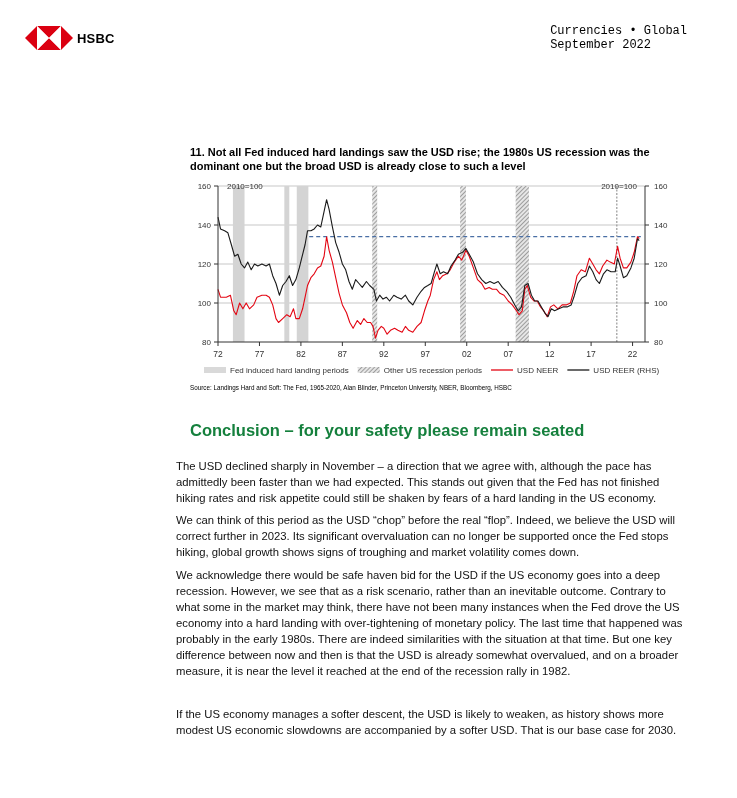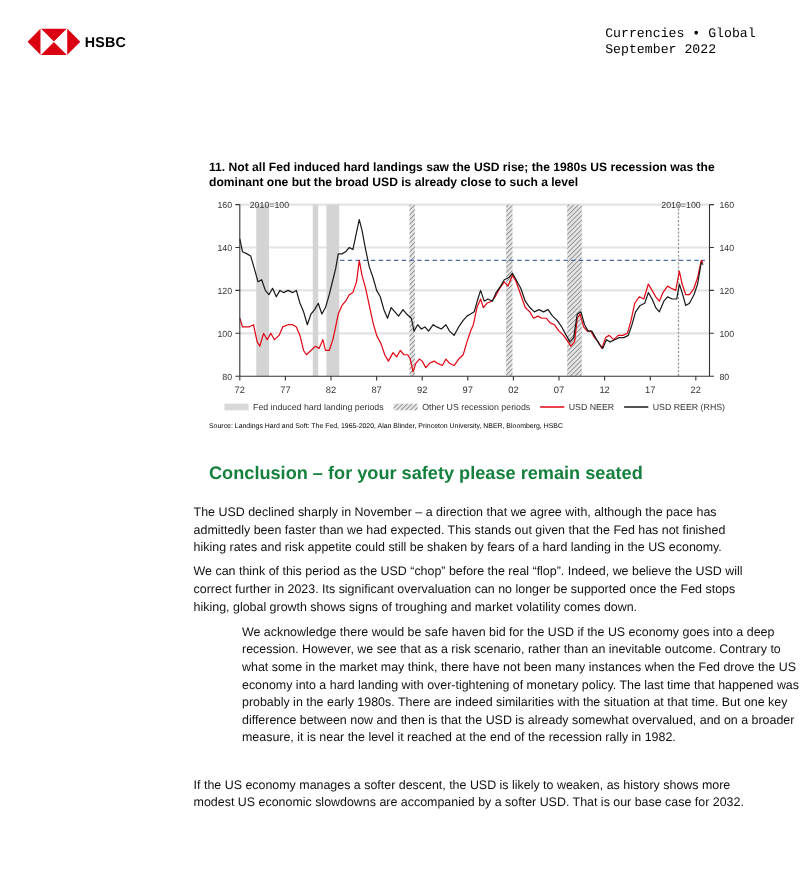--- a/index.html
+++ b/index.html
@@ -6,21 +6,21 @@
   body{width:737px;height:798px;position:relative;font-family:"Liberation Sans",sans-serif;color:#000;overflow:hidden;}
   .logo{position:absolute;left:25px;top:26px;display:flex;align-items:center;}
   .logo svg{display:block;}
   .logo-text{font-weight:bold;font-size:13px;margin-left:4px;letter-spacing:0.2px;text-align:right;}
   .hdr-right{position:absolute;right:50px;top:24px;text-align:left;font-size:12px;line-height:14px;font-family:Liberation Mono, monospace;}
   .chart-title{position:absolute;left:190px;top:146px;width:500px;font-weight:bold;font-size:11px;line-height:13.5px;}
   #chart{position:absolute;left:180px;top:175px;}
   .source{position:absolute;left:190px;top:384px;font-size:6.3px;color:#000;}
   .section-title{position:absolute;left:190px;top:421px;font-size:16.5px;font-weight:bold;color:#15803d;}
   .para{position:absolute;left:176px;width:510px;font-size:11.3px;line-height:16px;color:#111;margin:0;}
-  #p0{top:458px;} #p1{top:512px;} #p2{top:567px;margin-left:44px;} #p3{top:706px;}
+  #p0{top:458px;} #p1{top:512px;} #p2{top:567px;} #p3{top:706px;}
 </style>
 </head>
 <body>
 
 <div class="logo">
   <svg width="48" height="24" viewBox="0 0 48 24">
     <polygon points="12,0 36,0 24,12" fill="#fff" stroke="none"></polygon>
     <polygon points="12,0 12,24 0,12" fill="#db0011"></polygon>
     <polygon points="36,0 36,24 48,12" fill="#db0011"></polygon>
     <polygon points="12,0 36,0 24,12" fill="#db0011"></polygon>
@@ -130,13 +130,13 @@
     </g>
 </svg>
 
 <div class="source">Source: Landings Hard and Soft: The Fed, 1965-2020, Alan Blinder, Princeton University, NBER, Bloomberg, HSBC</div>
 
 <div class="section-title">Conclusion – for your safety please remain seated</div>
 
 <p class="para" id="p0">The USD declined sharply in November – a direction that we agree with, although the pace has admittedly been faster than we had expected. This stands out given that the Fed has not finished hiking rates and risk appetite could still be shaken by fears of a hard landing in the US economy.</p>
 <p class="para" id="p1">We can think of this period as the USD “chop” before the real “flop”. Indeed, we believe the USD will correct further in 2023. Its significant overvaluation can no longer be supported once the Fed stops hiking, global growth shows signs of troughing and market volatility comes down.</p>
 <p class="para" id="p2">We acknowledge there would be safe haven bid for the USD if the US economy goes into a deep recession. However, we see that as a risk scenario, rather than an inevitable outcome. Contrary to what some in the market may think, there have not been many instances when the Fed drove the US economy into a hard landing with over-tightening of monetary policy. The last time that happened was probably in the early 1980s. There are indeed similarities with the situation at that time. But one key difference between now and then is that the USD is already somewhat overvalued, and on a broader measure, it is near the level it reached at the end of the recession rally in 1982.</p>
-<p class="para" id="p3">If the US economy manages a softer descent, the USD is likely to weaken, as history shows more modest US economic slowdowns are accompanied by a softer USD. That is our base case for 2032.</p>
+<p class="para" id="p3">If the US economy manages a softer descent, the USD is likely to weaken, as history shows more modest US economic slowdowns are accompanied by a softer USD. That is our base case for 2030.</p>
 
 </body></html>

